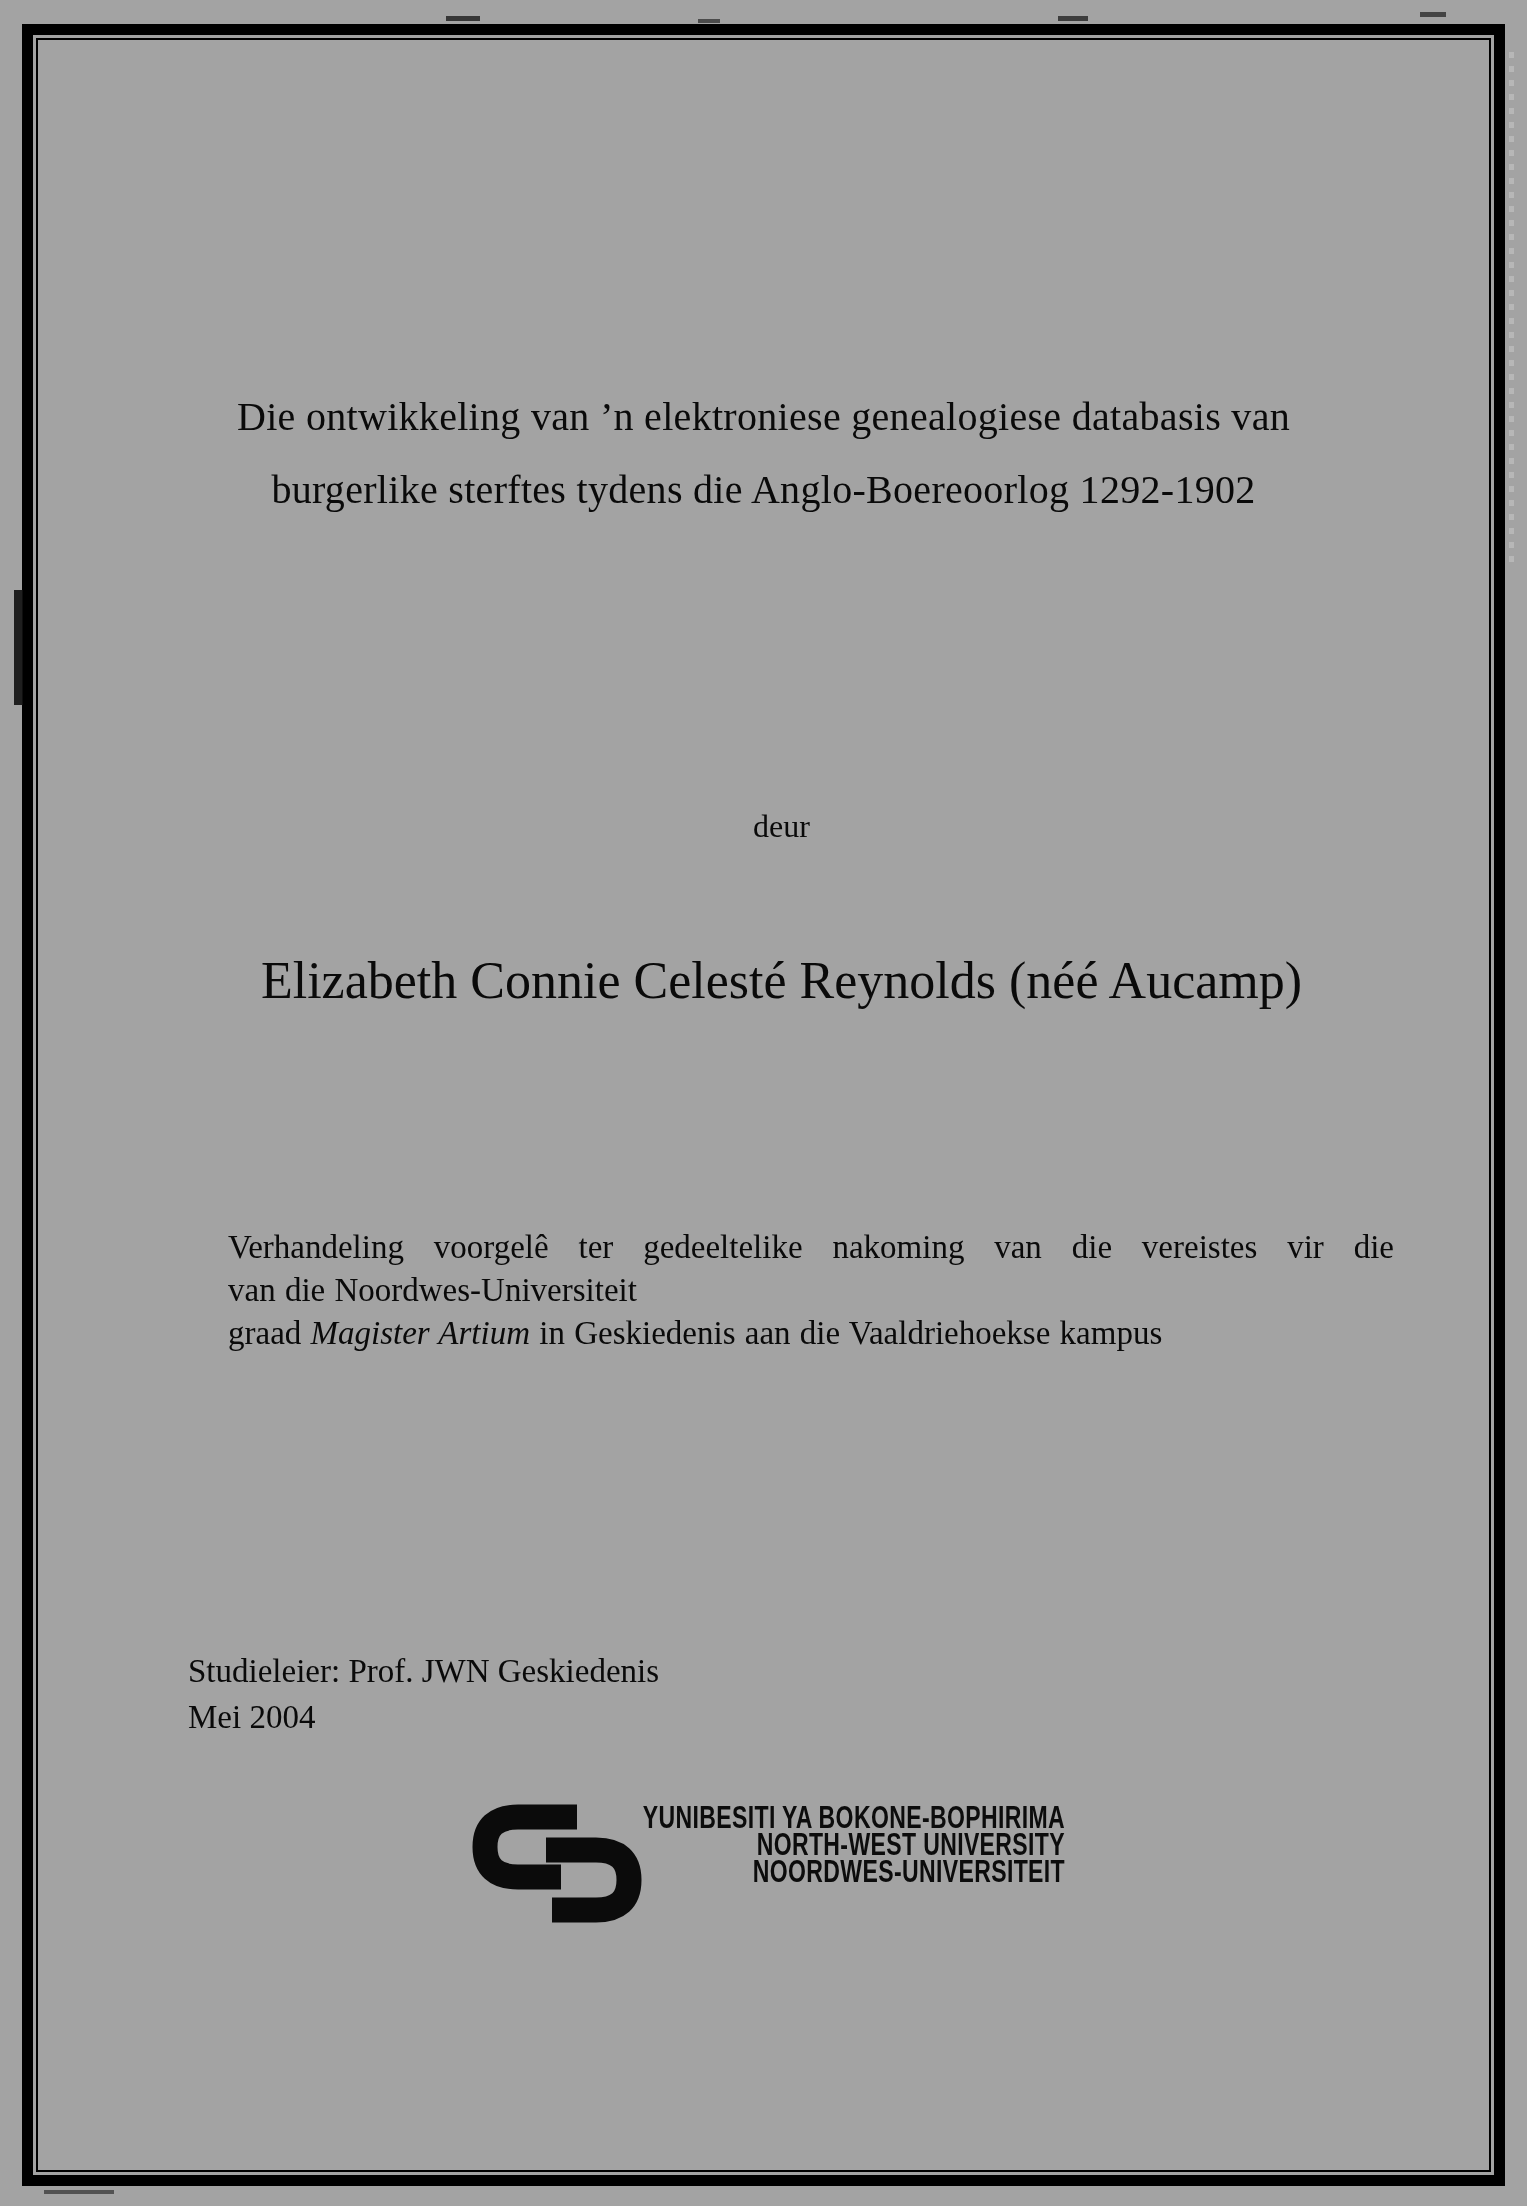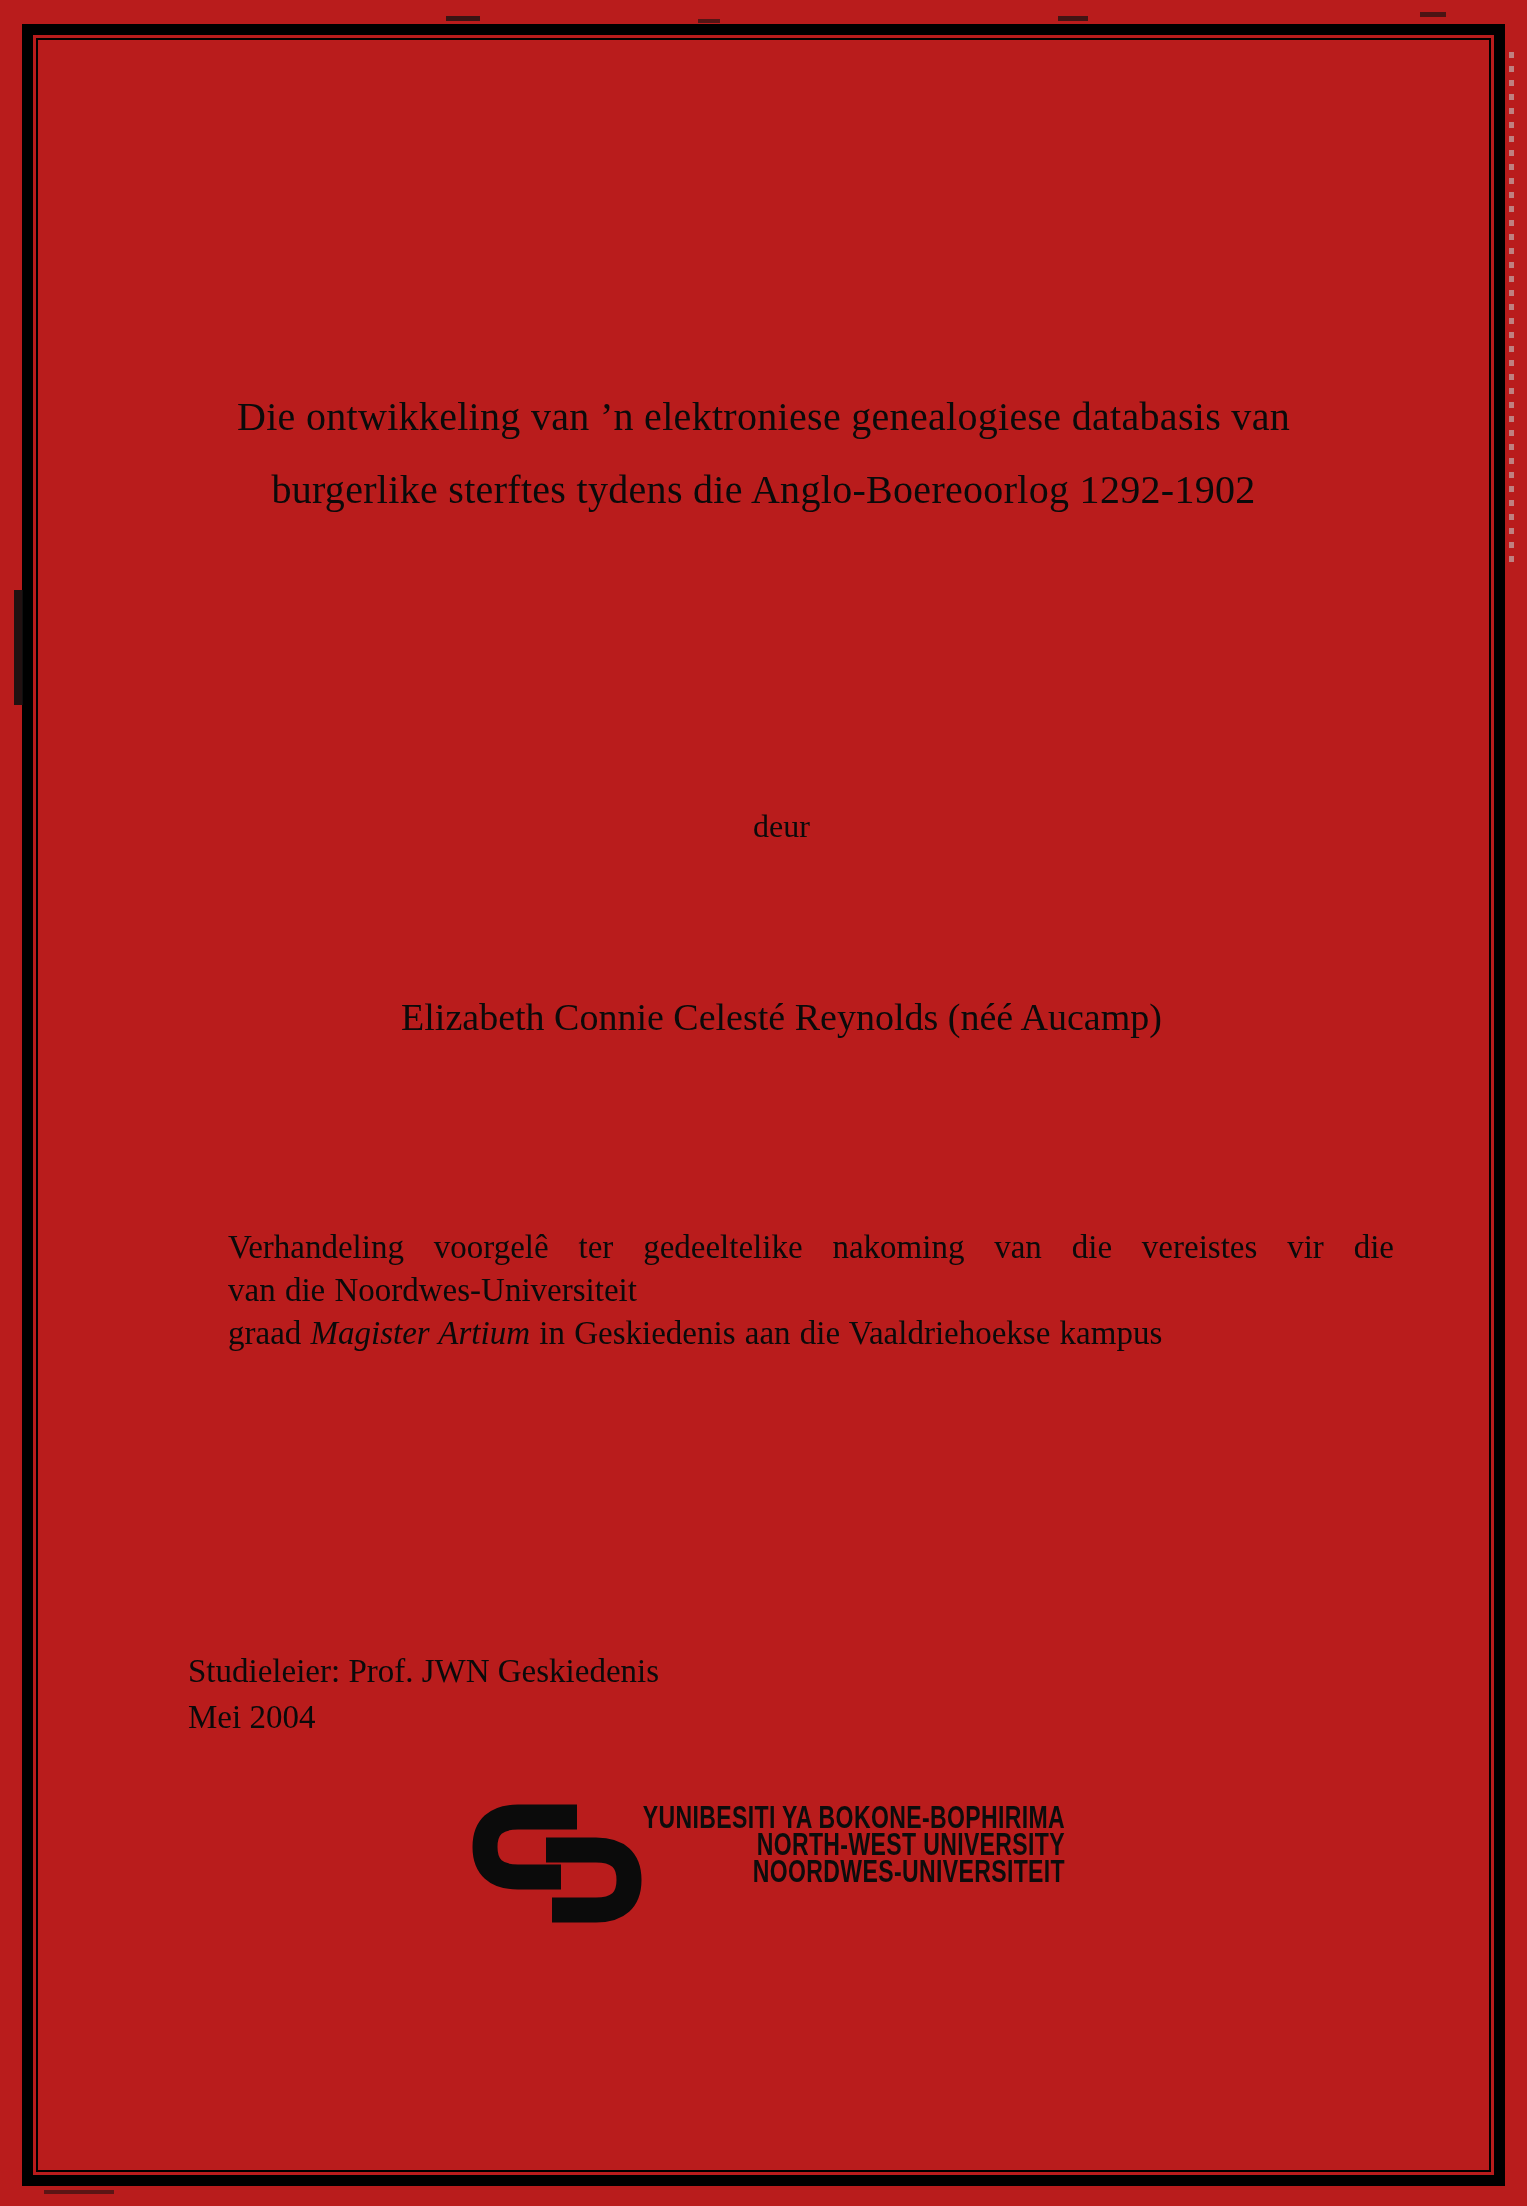--- a/index.html
+++ b/index.html
@@ -4,21 +4,21 @@
 <style>
   html,body { margin:0; padding:0; }
   body {
     width:1527px; height:2206px;
     background:#fbfbfa;
     position:relative;
     font-family:"Liberation Serif","DejaVu Serif",serif;
     color:#0a0a0a;
     overflow:hidden;
   }
-  .page { position:absolute; inset:0; background:#b91c1c; }
+  .page { position:absolute; inset:0; background:#a3a3a3; }
 
   
   .frame-outer {
     position:absolute; left:22px; top:24px; width:1483px; height:2162px;
     border:11px solid #000; box-sizing:border-box;
   }
   .frame-inner {
     position:absolute; inset:3px;
     border:2px solid #000;
   }
@@ -31,23 +31,22 @@
     white-space:nowrap;
   }
   .byline {
     position:absolute; left:0; right:0; top:806px;
     padding-left:36px; text-align:center;
     font-size:32px; line-height:40px;
   }
   .author {
     position:absolute; left:0; right:0; top:958px;
     padding-left:36px; text-align:center;
-    font-size:38px; line-height:46px;
+    font-size:52px; line-height:46px;
     white-space:nowrap;
-    margin-top:36px;
   }
   .submission {
     position:absolute; left:188px; width:1166px; top:1226px;
     font-size:33px; line-height:43px;
     word-spacing:1px;
     margin-left:40px;
   }
   .submission .just {
     text-align:justify; text-align-last:justify;
     word-spacing:4px;

